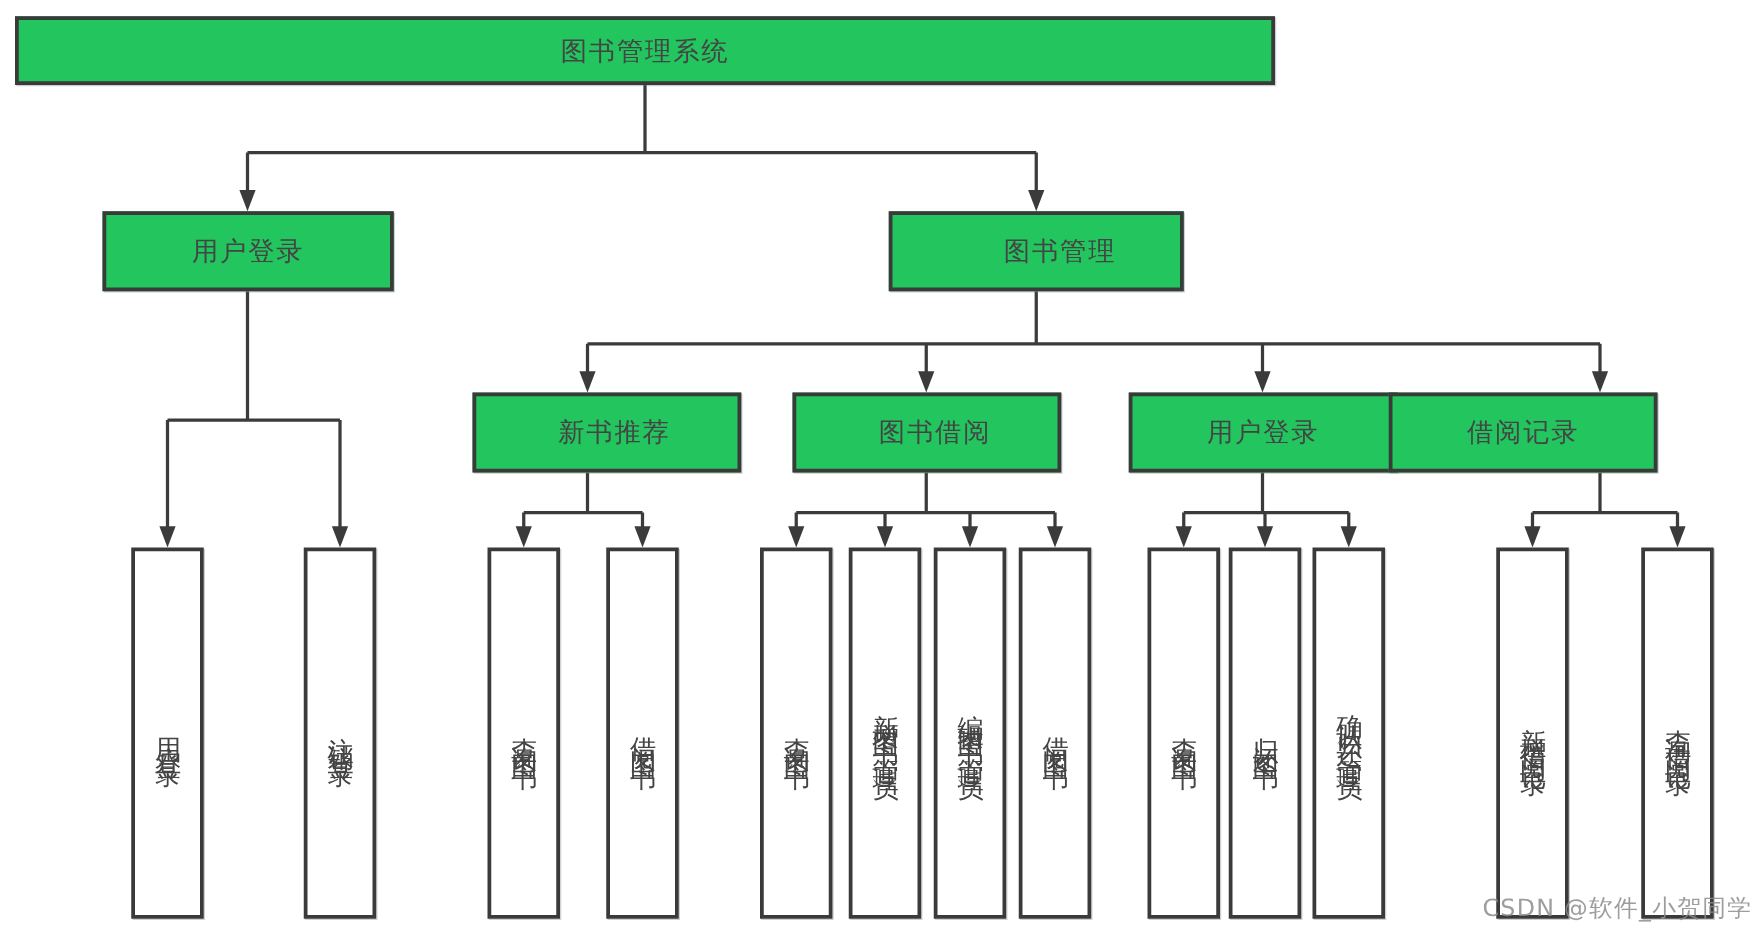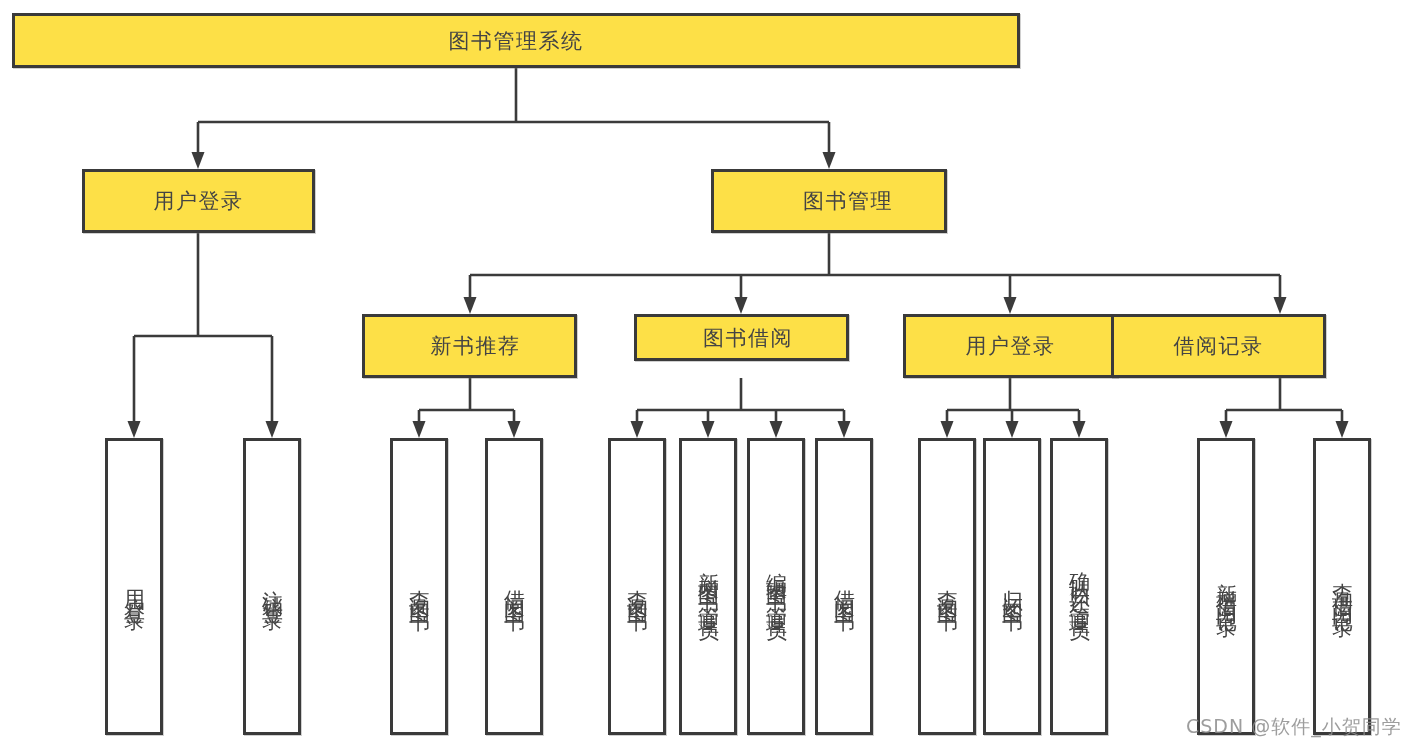--- a/index.html
+++ b/index.html
@@ -26,21 +26,21 @@
     stroke-width: 2.6;
     fill: none;
   }
   .wires polygon {
     fill: #3b3b3b;
     stroke: none;
   }
   .box {
     position: absolute;
     box-sizing: border-box;
-    background: #fde047;
+    background: #22c55e;
     border: 3px solid #3a3a3a;
     display: flex;
     align-items: center;
     justify-content: center;
     color: #444444;
     font-size: 21px;
     letter-spacing: 1.5px;
     white-space: nowrap;
     box-shadow: 1px 1px 0 rgba(120,120,120,0.35);
   }
@@ -159,24 +159,24 @@
     <span>图书管理系统</span>
   </div>
 
   <div class="box" style="left:82px;top:169px;width:233px;height:64px;">
     <span>用户登录</span>
   </div>
   <div class="box" style="left:711px;top:169px;width:236px;height:64px;padding-left:38px;">
     <span>图书管理</span>
   </div>
 
-  <div class="box" style="left:362px;top:314px;width:215px;height:64px;padding-left:12px;">
+  <div class="box" style="left:378px;top:314px;width:215px;height:64px;padding-left:12px;">
     <span>新书推荐</span>
   </div>
-  <div class="box" style="left:634px;top:314px;width:215px;height:47px;padding-left:13px;">
+  <div class="box" style="left:634px;top:314px;width:215px;height:64px;padding-left:13px;">
     <span>图书借阅</span>
   </div>
   <div class="box" style="left:903px;top:314px;width:215px;height:64px;">
     <span>用户登录</span>
   </div>
   <div class="box" style="left:1111px;top:314px;width:215px;height:64px;">
     <span>借阅记录</span>
   </div>
 
   <div class="vbox" style="left:105px;top:438px;">

